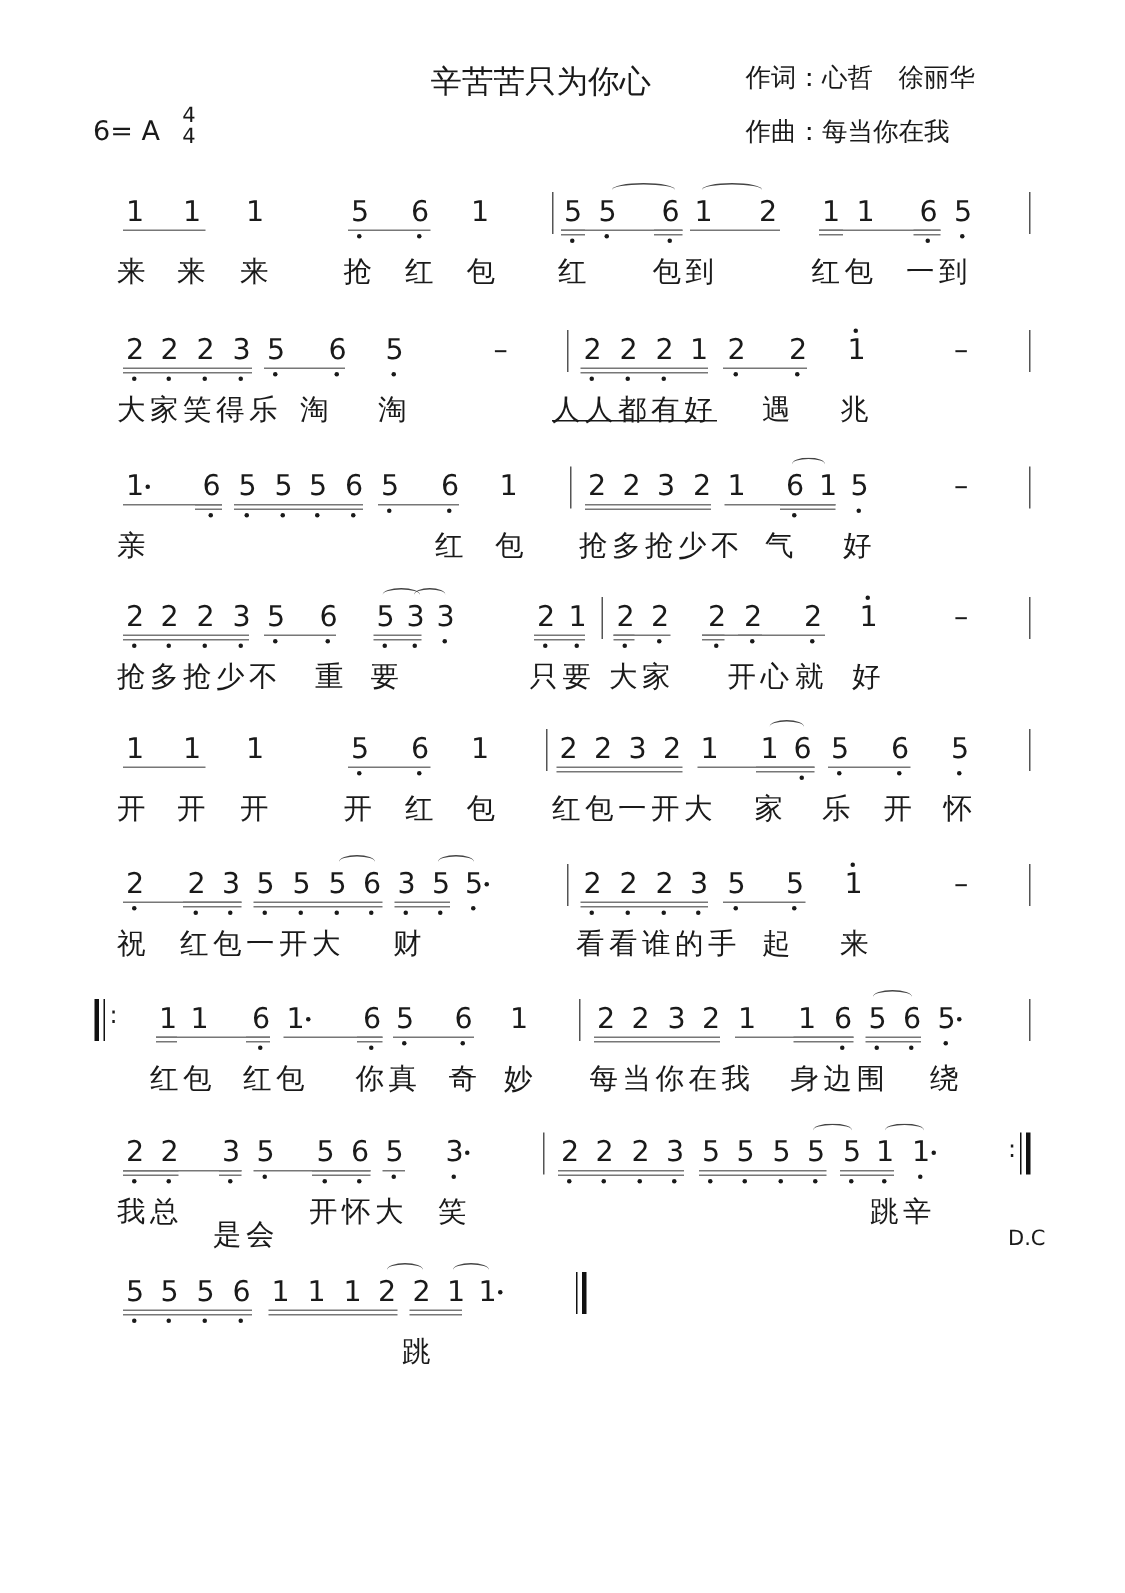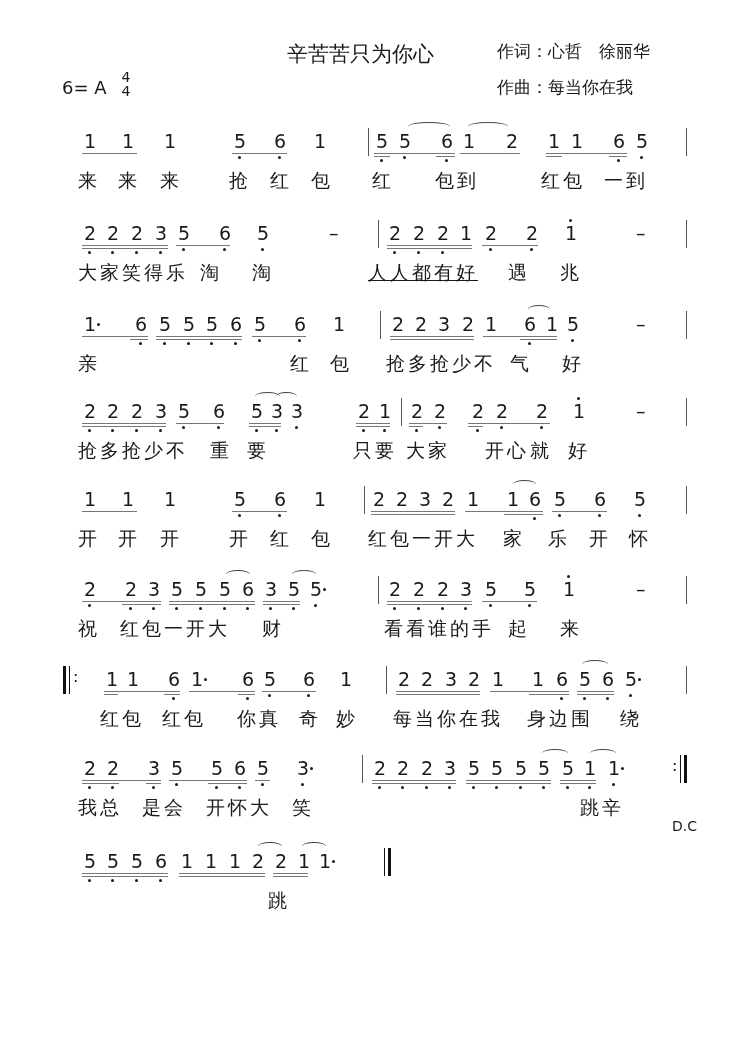--- a/index.html
+++ b/index.html
@@ -362,21 +362,21 @@
       <div class="uline" style="left: 372px; width: 84px; top: 23px;"></div>
       <div class="uline" style="left: 372px; width: 84px; top: 26px;"></div>
       <div class="uline" style="left: 466px; width: 85px; top: 23px;"></div>
       <div class="uline" style="left: 466px; width: 85px; top: 26px;"></div>
       <div class="uline" style="left: 560px; width: 36px; top: 23px;"></div>
       <div class="uline" style="left: 560px; width: 36px; top: 26px;"></div>
       <div class="slur" style="left: 542px; width: 26px; top: -8px;"></div>
       <div class="slur" style="left: 590px; width: 26px; top: -8px;"></div>
       <div class="bar" style="left: 362px;"></div>
       <div class="lyric" style="left: 78px; letter-spacing: 3px;">我总</div>
-      <div class="lyric" style="left: 142px; letter-spacing: 3px;">是会</div>
+      <div class="lyric" style="left: 142px; letter-spacing: 3px; margin-top: 15px;">是会</div>
       <div class="lyric" style="left: 206px; letter-spacing: 3px;">开怀大</div>
       <div class="lyric" style="left: 292px; letter-spacing: 3px;">笑</div>
       <div class="lyric" style="left: 580px; letter-spacing: 3px;">跳辛</div>
       <div class="rep" style="left: 672px; top: -1px; font-size: 16px;">:</div>
       <div class="thin" style="left: 680px; top: -2px;"></div>
       <div class="thick" style="left: 684px; top: -2px;"></div>
     </div>
     <div class="row" style="top: 850px;">
       <div class="note" style="left: 83px;">5<div class="dotb" style="top: 29px;"></div></div>
       <div class="note" style="left: 106px;">5<div class="dotb" style="top: 29px;"></div></div>

